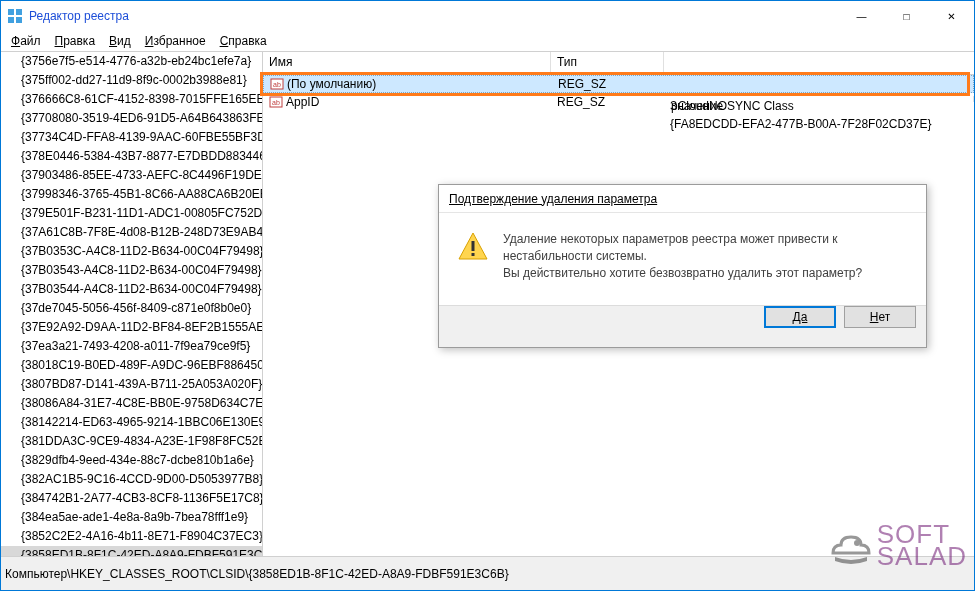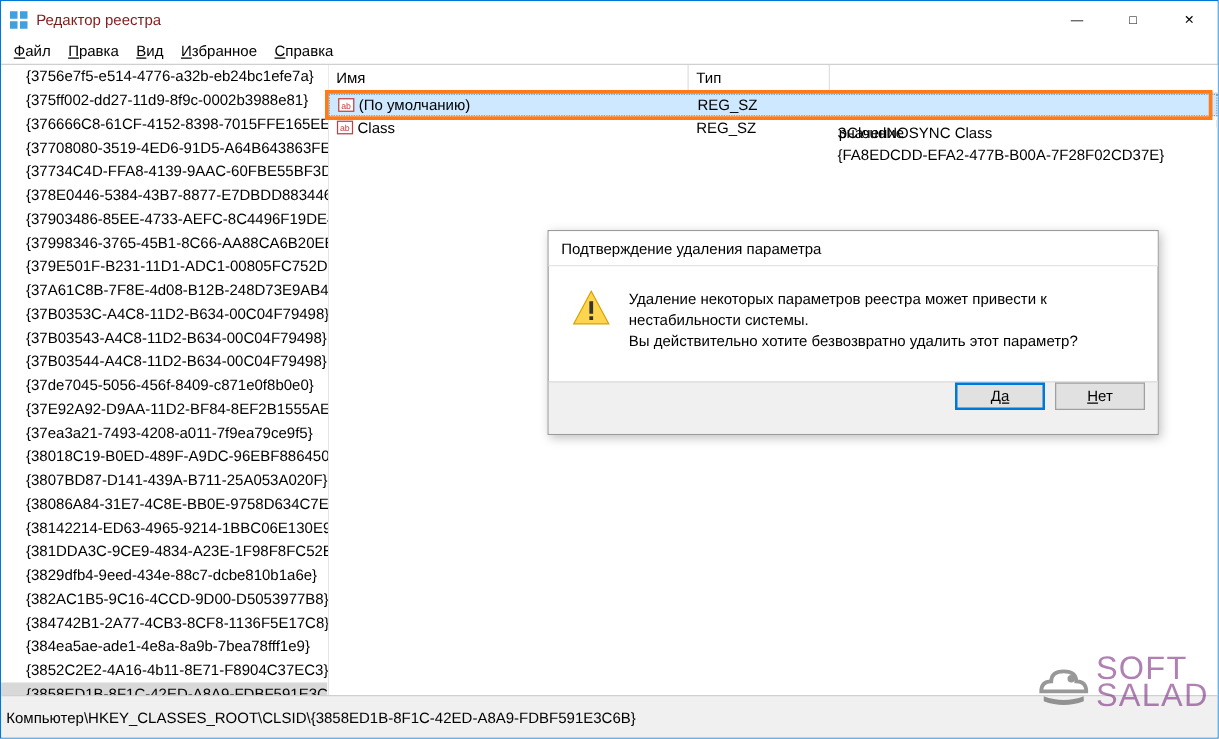--- a/index.html
+++ b/index.html
@@ -32,21 +32,21 @@
       width: 16px;
       height: 16px;
       margin-right: 6px;
       display: inline-flex;
       align-items: center;
       justify-content: center;
     }
     .titlebar-title {
       flex: 1;
       font-size: 12px;
-      color: #7f1d1d;
+      color: #1d4ed8;
     }
     .titlebar-buttons {
       display: flex;
     }
     .titlebar-btn {
       width: 45px;
       height: 30px;
       display: flex;
       align-items: center;
       justify-content: center;
@@ -169,35 +169,36 @@
       z-index: 100;
     }
     .dialog-title {
       height: 28px;
       display: flex;
       align-items: center;
       padding: 0 10px;
       font-size: 12px;
       background: #fff;
       border-bottom: 1px solid #e5e5e5;
+      text-decoration: underline;
     }
     .dialog-body {
       display: flex;
       padding: 18px 16px 24px 18px;
       gap: 14px;
     }
     .warning-icon {
       width: 32px;
       height: 32px;
       flex-shrink: 0;
     }
     .dialog-text {
       font-size: 12px;
       line-height: 1.4;
-      color: #000000;
+      color: #404040;
     }
     .dialog-buttons {
       background: #f0f0f0;
       border-top: 1px solid #dcdcdc;
       height: 42px;
       display: flex;
       align-items: flex-start;
       justify-content: flex-end;
       padding: 0 10px;
       gap: 8px;
@@ -318,21 +319,21 @@
             </div>
             <div class="list-cell col-type">REG_SZ</div>
             <div class="list-cell col-value">pCloudNOSYNC Class</div>
           </div>
           <div class="list-row">
             <div class="list-cell col-name">
               <svg class="value-icon" viewBox="0 0 14 14">
                 <rect x="1" y="2" width="12" height="10" fill="#fff" stroke="#c04040"></rect>
                 <text x="3" y="10" font-size="7" fill="#c04040">ab</text>
               </svg>
-              <span>Class</span>
+              <span>AppID</span>
             </div>
             <div class="list-cell col-type">REG_SZ</div>
             <div class="list-cell col-value">{FA8EDCDD-EFA2-477B-B00A-7F28F02CD37E}</div>
           </div>
         </div>
     </div>
   </div>
 
   <div class="statusbar">
     <span>Компьютер\HKEY_CLASSES_ROOT\CLSID\{3858ED1B-8F1C-42ED-A8A9-FDBF591E3C6B}</span>

